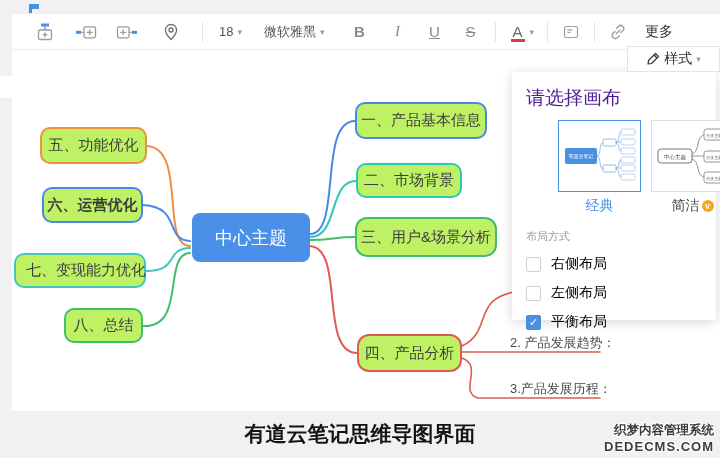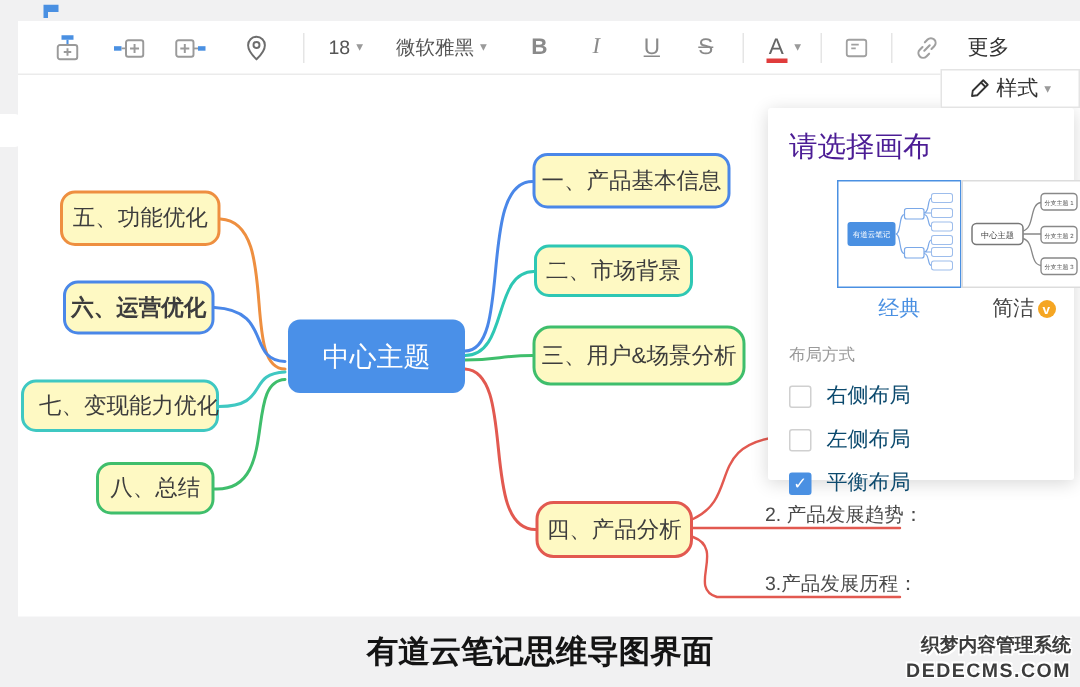--- a/index.html
+++ b/index.html
@@ -26,55 +26,55 @@
   .color-a { position:relative; font-size:15px; color:#666; width:16px; text-align:center; cursor:pointer; }
   .color-a .bar { position:absolute; left:1px; right:1px; bottom:-2px; height:3px; background:#e03c3c; }
   .more { font-size:14px; color:#333; cursor:pointer; }
   
   .canvas { position:absolute; left:12px; top:50px; width:708px; height:361px; background:#fff; }
   .edge-notch { position:absolute; left:0; top:76px; width:14px; height:22px; background:#fff; border-radius:0 4px 4px 0; }
   .cutpin { position:absolute; left:28px; top:0; }
   svg.links { position:absolute; left:0; top:0; }
   .node {
     position:absolute; display:flex; align-items:center; justify-content:center;
-    background:#fef9c3; border:2px solid #999; border-radius:10px;
+    background:#bef264; border:2px solid #999; border-radius:10px;
     font-size:15px; color:#3d3d3d; cursor:pointer; white-space:nowrap;
   }
   .node.center {
     border:none; border-radius:8px; color:#fff; font-size:18px; font-weight:500;
   }
   .subitem { position:absolute; font-size:13px; color:#4a4a4a; white-space:nowrap; cursor:pointer; }
   
   .style-btn {
     position:absolute; left:627px; top:46px; width:93px; height:26px; background:#fff;
     border:1px solid #e4e4e4; display:flex; align-items:center; justify-content:center;
     gap:4px; font-size:14px; color:#333; cursor:pointer; z-index:6;
   }
   .panel {
     position:absolute; left:512px; top:72px; width:204px; height:248px;
     background:#fff; box-shadow:0 2px 12px rgba(0,0,0,.16); border-radius:2px;
     padding:13px 14px; z-index:5;
   }
   .panel-title { font-size:19px; color:#4c1d95; }
-  .thumbs { display:flex; margin-top:9px;padding-left:32px; }
+  .thumbs { display:flex; gap:10px; margin-top:9px;padding-left:32px; }
   .thumb-wrap { width:83px; text-align:center; cursor:pointer; }
   .thumb { width:83px; height:72px; background:#fff; border:1px solid #dcdcdc; }
   .thumb.selected { border:1px solid #4a90e2; }
   .thumb-label { margin-top:5px; font-size:14px; color:#444; display:inline-flex; align-items:center; gap:2px; }
   .thumb-label.selected { color:#4a90e2; }
   .vip-badge {
     width:12px; height:12px; border-radius:50%; background:#f5a623; color:#fff;
     font-size:9px; font-weight:700; display:inline-flex; align-items:center; justify-content:center;
   }
   .layout-title { margin-top:14px; font-size:11px; color:#9a9a9a; }
   .chk-row { display:flex; align-items:center; gap:10px; margin-top:11px; cursor:pointer; }
   .chk { width:15px; height:15px; border:1px solid #d0d0d0; border-radius:2px; background:#fff;
          display:flex; align-items:center; justify-content:center; font-size:11px; color:#fff; }
   .chk.checked { background:#4a90e2; border-color:#4a90e2; }
-  .chk-label { font-size:14px; color:#0c4a6e; }
+  .chk-label { font-size:14px; color:#000000; }
   
   .caption { position:absolute; left:0; top:420px; width:720px; text-align:center;
              font-size:21px; font-weight:700; color:#141414; }
   .watermark { position:absolute; right:6px; bottom:3px; text-align:right; line-height:1.25;
                font-weight:700; color:#3c3c3c;
                text-shadow:1px 1px 0 #fff,-1px -1px 0 #fff,1px -1px 0 #fff,-1px 1px 0 #fff; }
   .watermark .l1 { font-size:12.5px; }
   .watermark .l2 { font-size:13px; letter-spacing:1px; }
 </style>
 </head>

